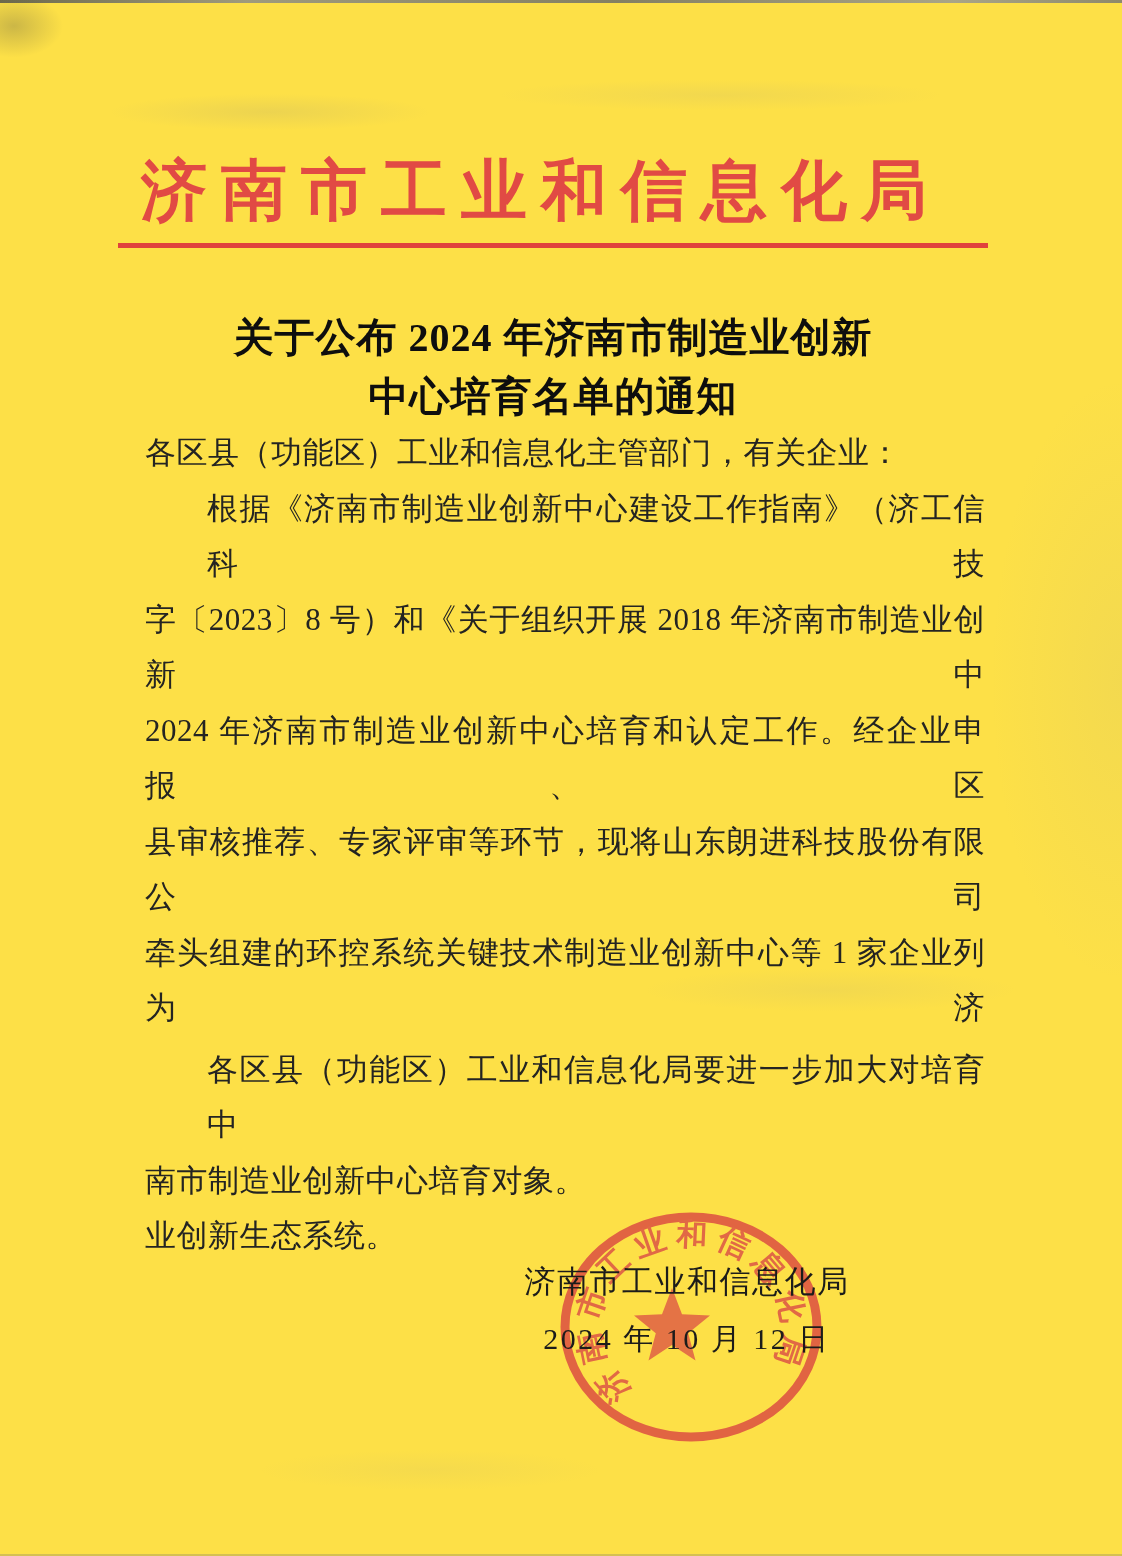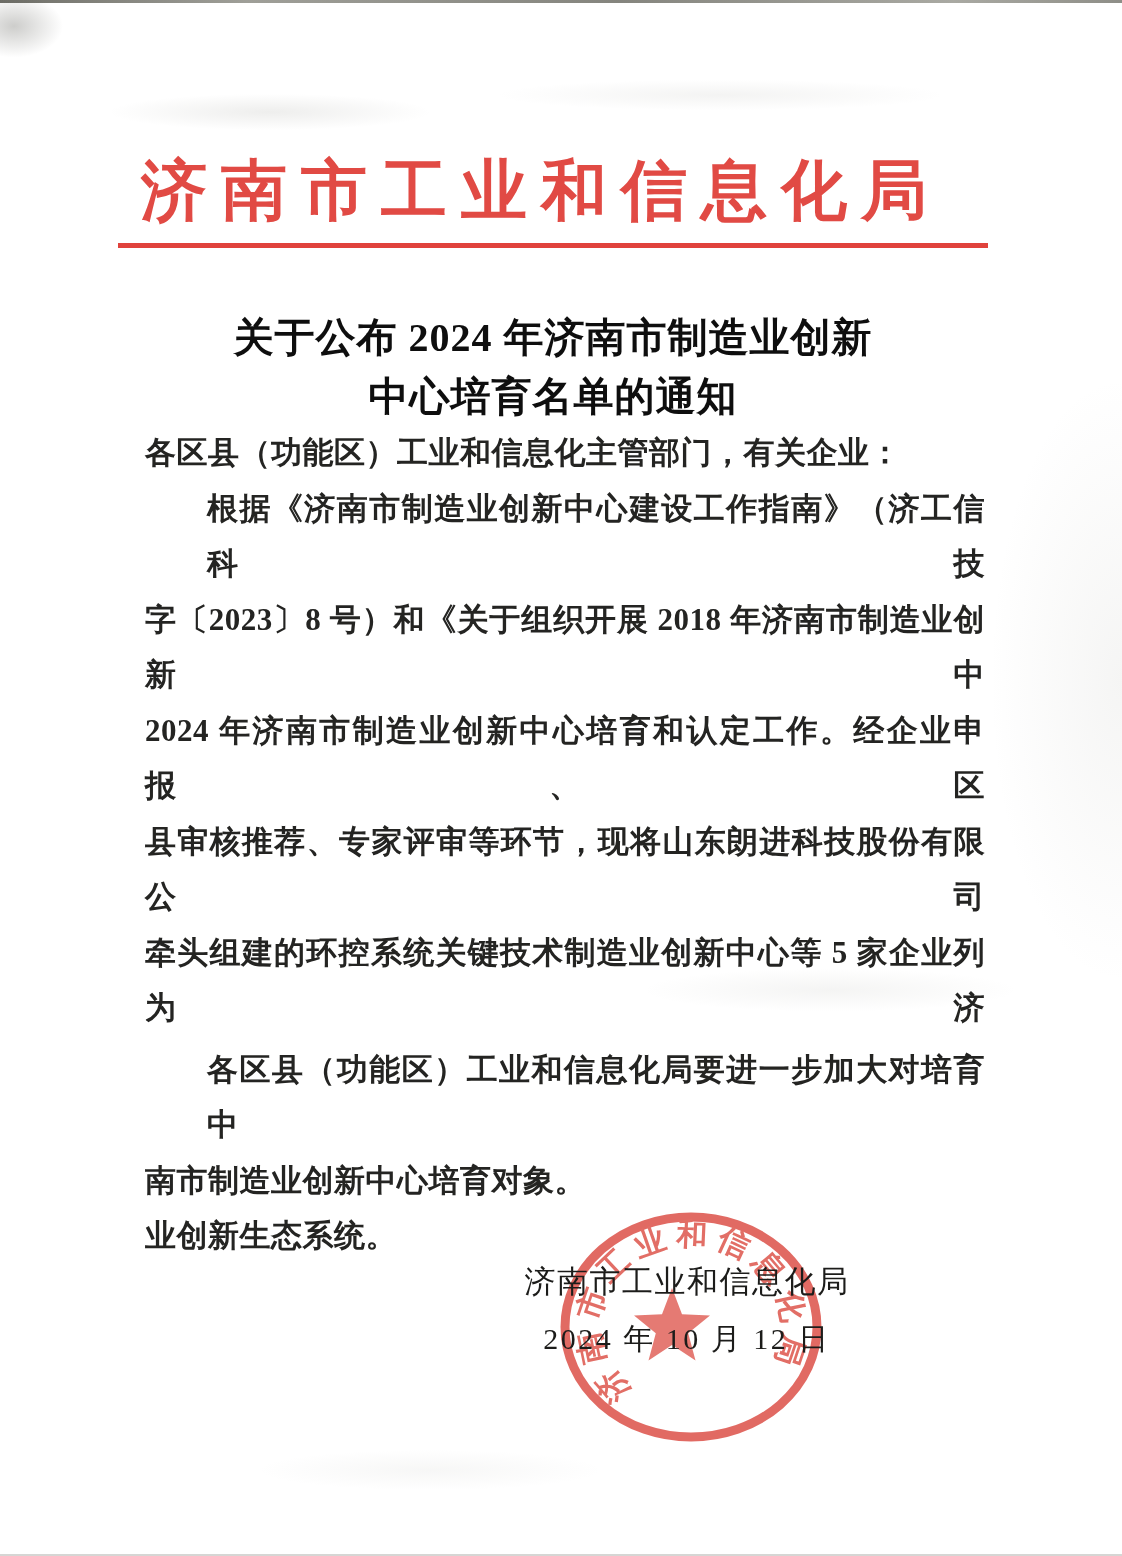--- a/index.html
+++ b/index.html
@@ -1,21 +1,21 @@
 <!DOCTYPE html>
 <html><head>
 <meta charset="utf-8">
 <style>
   * { margin: 0; padding: 0; box-sizing: border-box; }
   html, body { background: #e8e7e3; }
   .page {
     position: relative;
     width: 1122px;
     height: 1556px;
-    background: #ffffff;
+    background: #fde047;
     overflow: hidden;
     font-family: "Liberation Serif", serif;
     color: #222220;
   }
   
   .scan-edge-top {
     position: absolute; top: 0; left: 0; width: 100%; height: 3px;
     background: linear-gradient(to right, #55554d, #8e8e86 22%, #6f6f67 55%, #9a9a92 85%, #7a7a72);
     opacity: .85;
   }
@@ -58,21 +58,21 @@
     color: #0e0e0e;
     letter-spacing: 1px;
   }
   
   .content {
     position: absolute; top: 425px; left: 145px; width: 840px;
     font-size: 31px; line-height: 55.5px;
     color: #242422;
     letter-spacing: 0.5px;
   }
-  .line { width: 100%; white-space: nowrap; font-weight: bold; }
+  .line { width: 100%; white-space: nowrap; }
   .fill  { white-space: normal; word-break: break-all; text-align: justify; text-align-last: justify; }
   .indent { padding-left: 62px; }
   .para2-start { margin-top: 6px; }
   .attachment {
     position: absolute; top: 1093px; left: 145px; width: 900px;
     font-size: 31px; line-height: 55px;
     color: #242422; letter-spacing: 0.5px;
     padding-left: 67px;
   }
   .att-gap { display: inline-block; width: 36px; }
@@ -115,21 +115,21 @@
     <div>中心培育名单的通知</div>
   </div>
 
   <div class="content">
     <div class="line">各区县（功能区）工业和信息化主管部门，有关企业：</div>
 
     <div class="line fill indent">根据《济南市制造业创新中心建设工作指南》（济工信科技</div>
     <div class="line fill">字〔2023〕8 号）和《关于组织开展 2018 年济南市制造业创新中</div>
     <div class="line fill">2024 年济南市制造业创新中心培育和认定工作。经企业申报、区</div>
     <div class="line fill">县审核推荐、专家评审等环节，现将山东朗进科技股份有限公司</div>
-    <div class="line fill">牵头组建的环控系统关键技术制造业创新中心等 5 家企业列为济</div>
+    <div class="line fill">牵头组建的环控系统关键技术制造业创新中心等 1 家企业列为济</div>
     <div class="line fill indent para2-start">各区县（功能区）工业和信息化局要进一步加大对培育中</div>
 
     <div class="line">南市制造业创新中心培育对象。</div>
     <div class="line">业创新生态系统。</div>
   </div>
 
 
   <svg class="seal" width="300" height="300" viewBox="0 0 300 300">
     <ellipse cx="150" cy="150" rx="126" ry="110" fill="none" stroke="#db4a42" stroke-width="9"></ellipse>
     <polygon points="131,111 141,137.2 169,138.6 147.2,156.3 154.5,183.4 131,168 107.5,183.4 114.8,156.3 93,138.6 121,137.2" fill="#dc4f45" fill-opacity="0.92"></polygon>

